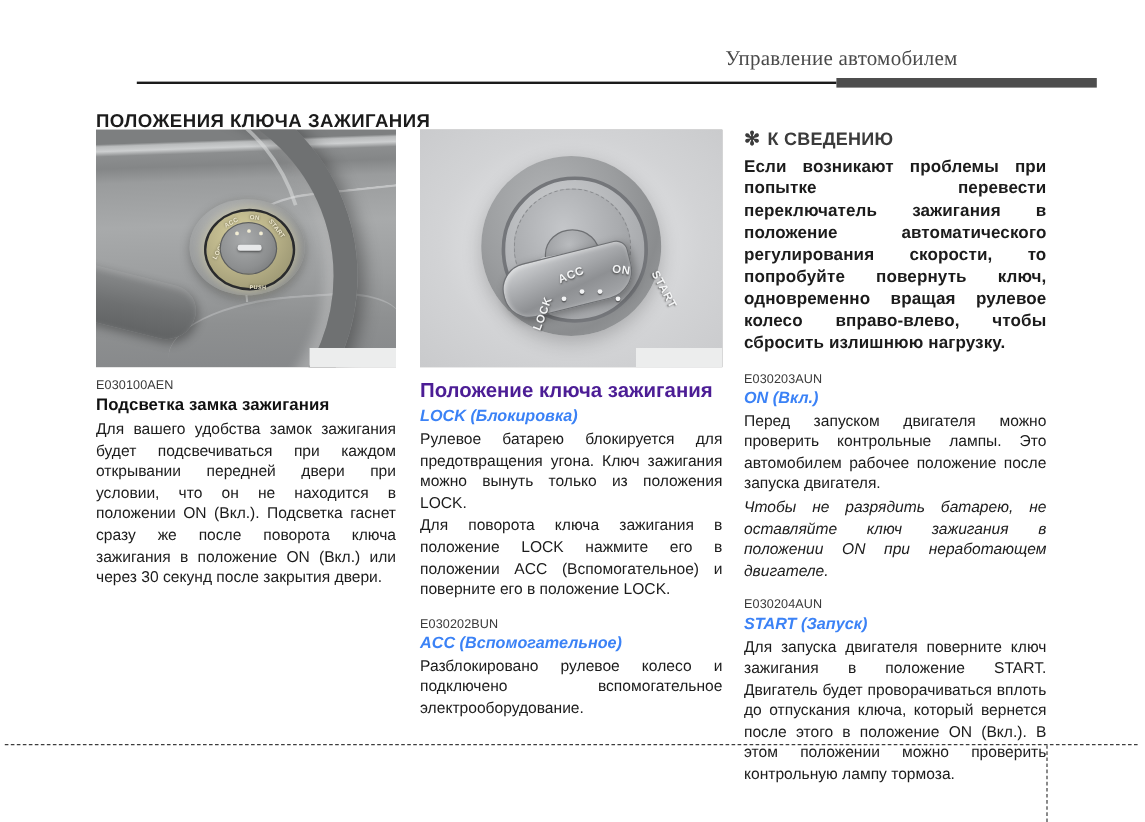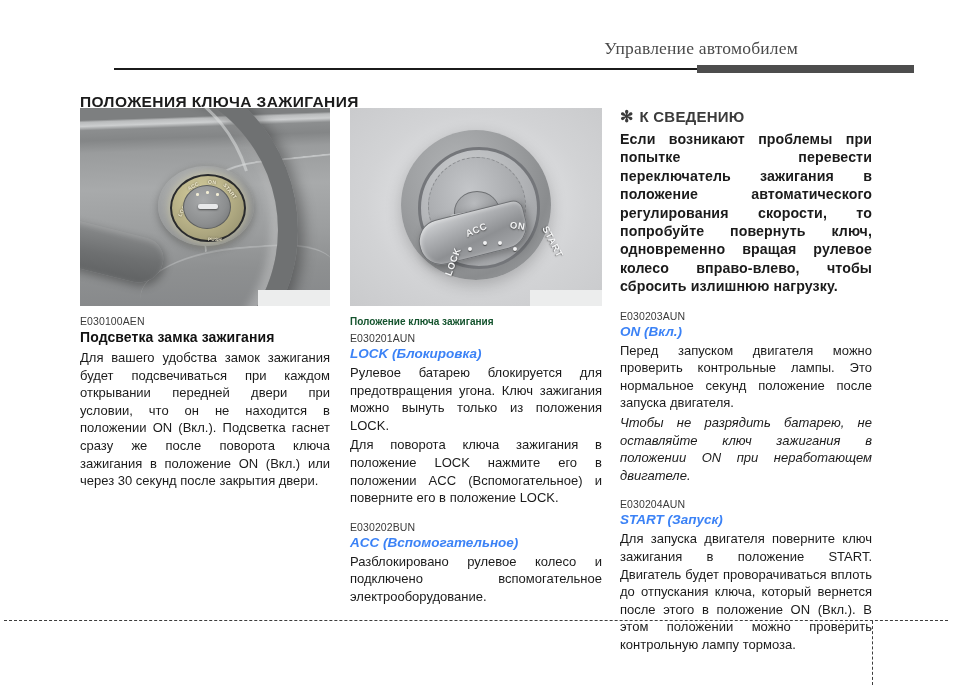--- a/index.html
+++ b/index.html
@@ -321,24 +321,24 @@
     letter-spacing: .1px;
   }
   h3.sub {
     font-size: 14px;
     font-weight: bold;
     margin: 2px 0 4px 0;
     color: #111;
     letter-spacing: .1px;
   }
   h3.subhead-mid {
-    font-size: 10px;
+    font-size: 17px;
     font-weight: bold;
     margin: 10px 0 3px 0;
-    color: #14532d;
+    color: #4c1d95;
   }
   .term {
     font-size: 13.5px;
     font-weight: bold;
     font-style: italic;
     margin: 1px 0 3px 0;
     color: #3b82f6;
   }
   p.body {
     font-size: 13px;
@@ -460,41 +460,40 @@
     <div class="cu-label cu-lock">LOCK</div>
     <div class="cu-label cu-acc">ACC</div>
     <div class="cu-label cu-on">ON</div>
     <div class="cu-label cu-start">START</div>
 
     <div class="white-patch"></div>
   </div>
 
   <h3 class="subhead-mid">Положение ключа зажигания</h3>
 
-  <div class="code" style="margin-top:5px;">E030201AUN</div>
   <div class="term">LOCK (Блокировка)</div>
   <p class="body">Рулевое батарею блокируется для предотвращения угона. Ключ зажигания можно вынуть только из положения LOCK.</p>
   <p class="body">Для поворота ключа зажигания в положение LOCK нажмите его в положении ACC (Вспомогательное) и поверните его в положение LOCK.</p>
 
   <div class="code">E030202BUN</div>
   <div class="term">ACC (Вспомогательное)</div>
   <p class="body">Разблокировано рулевое колесо и подключено вспомогательное электрооборудование.</p>
 </div>
 
 <div class="col col-right">
 
   <div class="note-title">
     <span class="asterisk-icon">✻</span>
     <span>К СВЕДЕНИЮ</span>
   </div>
   <p class="note-body">Если возникают проблемы при попытке перевести переключатель зажигания в положение автоматического регулирования скорости, то попробуйте повернуть ключ, одновременно вращая рулевое колесо вправо-влево, чтобы сбросить излишнюю нагрузку.</p>
 
   <div class="code">E030203AUN</div>
   <div class="term">ON (Вкл.)</div>
-  <p class="body">Перед запуском двигателя можно проверить контрольные лампы. Это нормальное секунд положение после запуска двигателя.</p>
+  <p class="body">Перед запуском двигателя можно проверить контрольные лампы. Это автомобилем рабочее положение после запуска двигателя.</p>
   <p class="body italic">Чтобы не разрядить батарею, не оставляйте ключ зажигания в положении ON при неработающем двигателе.</p>
 
   <div class="code">E030204AUN</div>
   <div class="term">START (Запуск)</div>
   <p class="body">Для запуска двигателя поверните ключ зажигания в положение START. Двигатель будет проворачиваться вплоть до отпускания ключа, который вернется после этого в положение ON (Вкл.). В этом положении можно проверить контрольную лампу тормоза.</p>
 </div>
 
 <div class="footer-dash-h"></div>
 <div class="footer-dash-v"></div>
 

